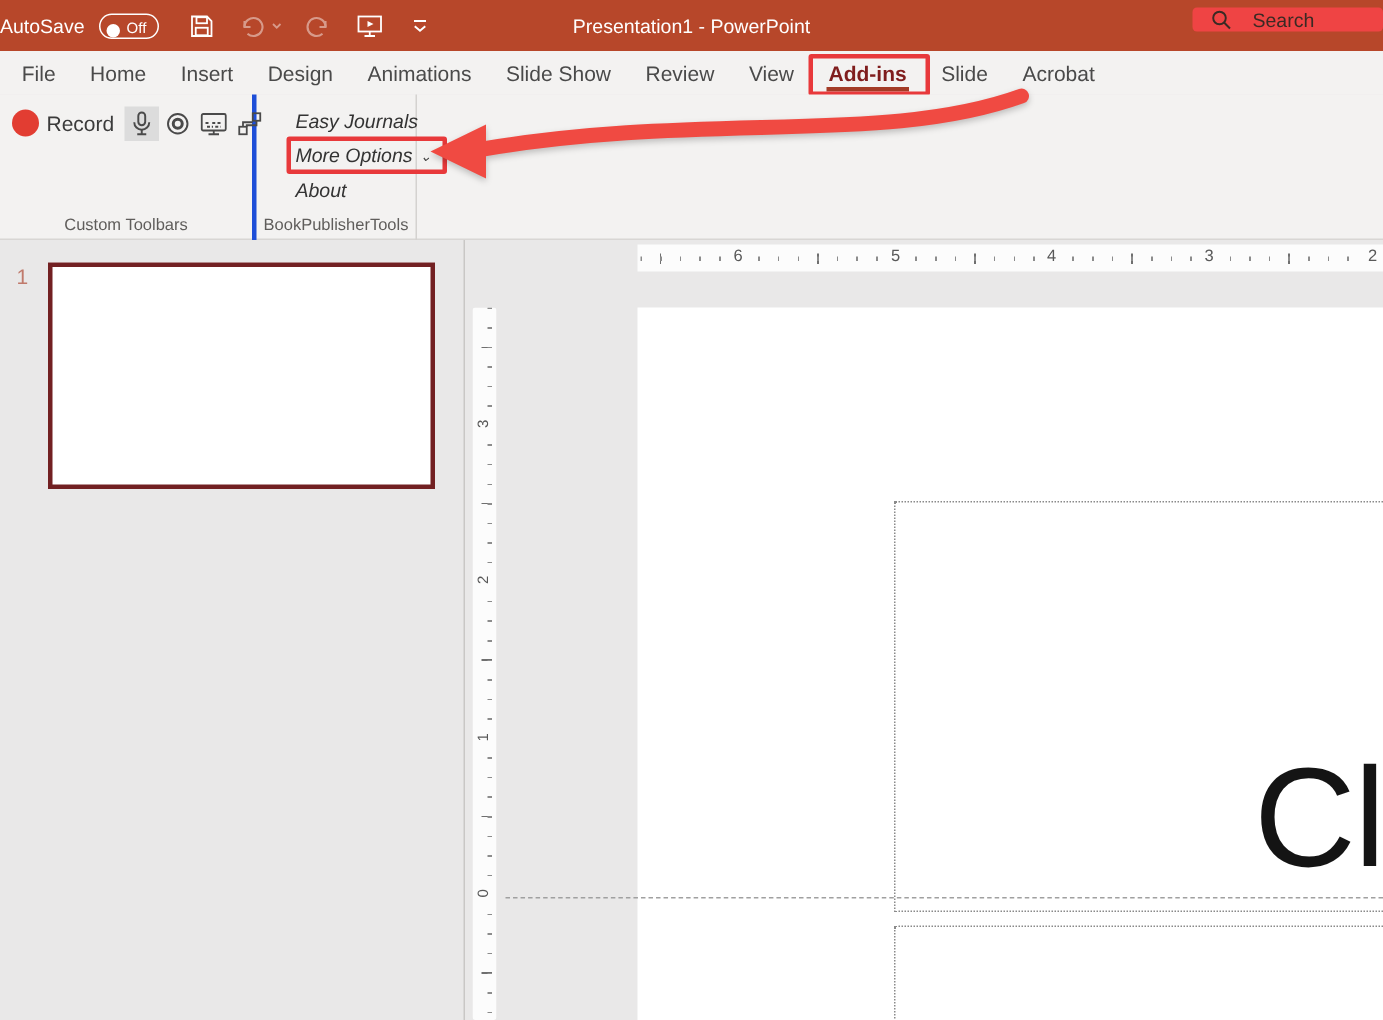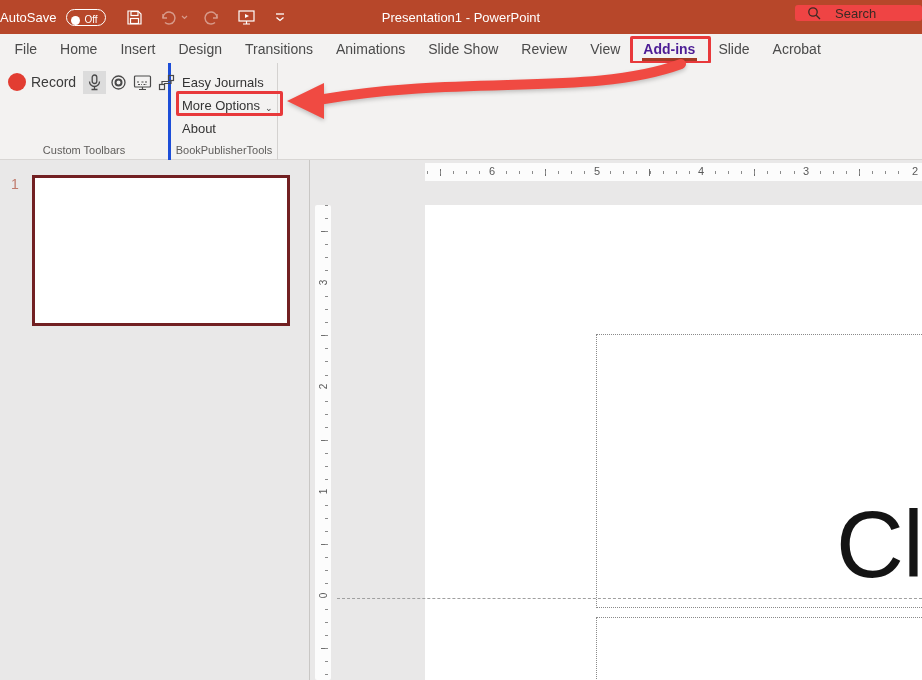--- a/index.html
+++ b/index.html
@@ -23,40 +23,40 @@
   .search-pill { position:absolute; right:0; top:5px; width:127px; height:16px;
     background:#ef4444; border-radius:3px; display:flex; align-items:center; color:#3a2a24; }
   .search-pill svg { margin-left:12px; }
   .search-text { font-size:13px; margin-left:14px; }
 
   
   .tabrow { position:absolute; left:0; top:34px; width:922px; height:29px;
     background:#f3f2f1; display:flex; align-items:center; padding-left:3px; }
   .tab { font-size:14px; color:#4a4a4a; padding:0 11.5px; height:29px;
     display:flex; align-items:center; position:relative; cursor:default; white-space:nowrap; }
-  .tab.active { color:#4c1d95; font-weight:bold; }
+  .tab.active { color:#7f1d1d; font-weight:bold; }
   .tab.active .tab-underline { position:absolute; left:10px; right:10px; bottom:2px;
     height:3px; background:#a33b26; }
   .anno-box { position:absolute; border:3px solid #e8393b; border-radius:2px; pointer-events:none; }
   .anno-addins { left:-2px; top:2px; right:-4px; bottom:-1px; }
 
   
   .ribbon { position:absolute; left:0; top:63px; width:922px; height:97px;
     background:#f3f2f1; border-bottom:1px solid #d8d6d4; }
   .grp-custom { position:absolute; left:0; top:0; width:171px; height:97px; border-right:3px solid #1d4ed8; }
   .grp-bpt { position:absolute; left:171px; top:0; width:107px; height:97px; border-right:1px solid #d4d2d0; }
   .record-row { position:absolute; left:8px; top:6px; display:flex; align-items:center; height:26px; }
   .record-circle { width:18px; height:18px; border-radius:50%; background:#e23d32; }
   .record-label { font-size:14px; color:#3b3b3b; margin-left:5px; margin-right:6px; }
   .icon-btn { width:23px; height:23px; display:flex; align-items:center; justify-content:center; margin-left:1px; }
   .icon-btn.selected { background:#dcdcdc; }
   .grp-label { position:absolute; bottom:4px; left:0; right:0; text-align:center;
     font-size:11px; color:#5f5d5b; white-space:nowrap; }
-  .menu-item { position:absolute; left:11px; font-size:13px; color:#333;
-    display:flex; align-items:flex-end; height:19px; white-space:nowrap; cursor:default; }
+  .menu-item { position:absolute; left:26px; font-size:13px; color:#333;
+    display:flex; align-items:center; height:19px; white-space:nowrap; cursor:default;font-style:italic; }
   .mi-0 { top:8px; } .mi-1 { top:31px; } .mi-2 { top:54px; }
   .dd-chevron { font-size:9px; color:#444; margin-left:5px; }
   .anno-moreoptions { left:-6px; top:-3px; right:-10px; bottom:-3px; border-width:3px; }
 
   
   .arrow-overlay { position:absolute; left:0; top:0; width:922px; height:680px;
     pointer-events:none; z-index:60; filter:drop-shadow(0 2px 2px rgba(0,0,0,.22)); }
 
   
   .workspace { position:absolute; left:0; top:160px; width:922px; height:520px; background:#e9e8e8; }
@@ -166,23 +166,20 @@
     <div class="tab">
         <span>Home</span>
       </div>
     <div class="tab">
         <span>Insert</span>
       </div>
     <div class="tab">
         <span>Design</span>
       </div>
     <div class="tab">
-        <span>Transitions</span>
-      </div>
-    <div class="tab">
         <span>Animations</span>
       </div>
     <div class="tab">
         <span>Slide Show</span>
       </div>
     <div class="tab">
         <span>Review</span>
       </div>
     <div class="tab">
         <span>View</span>

